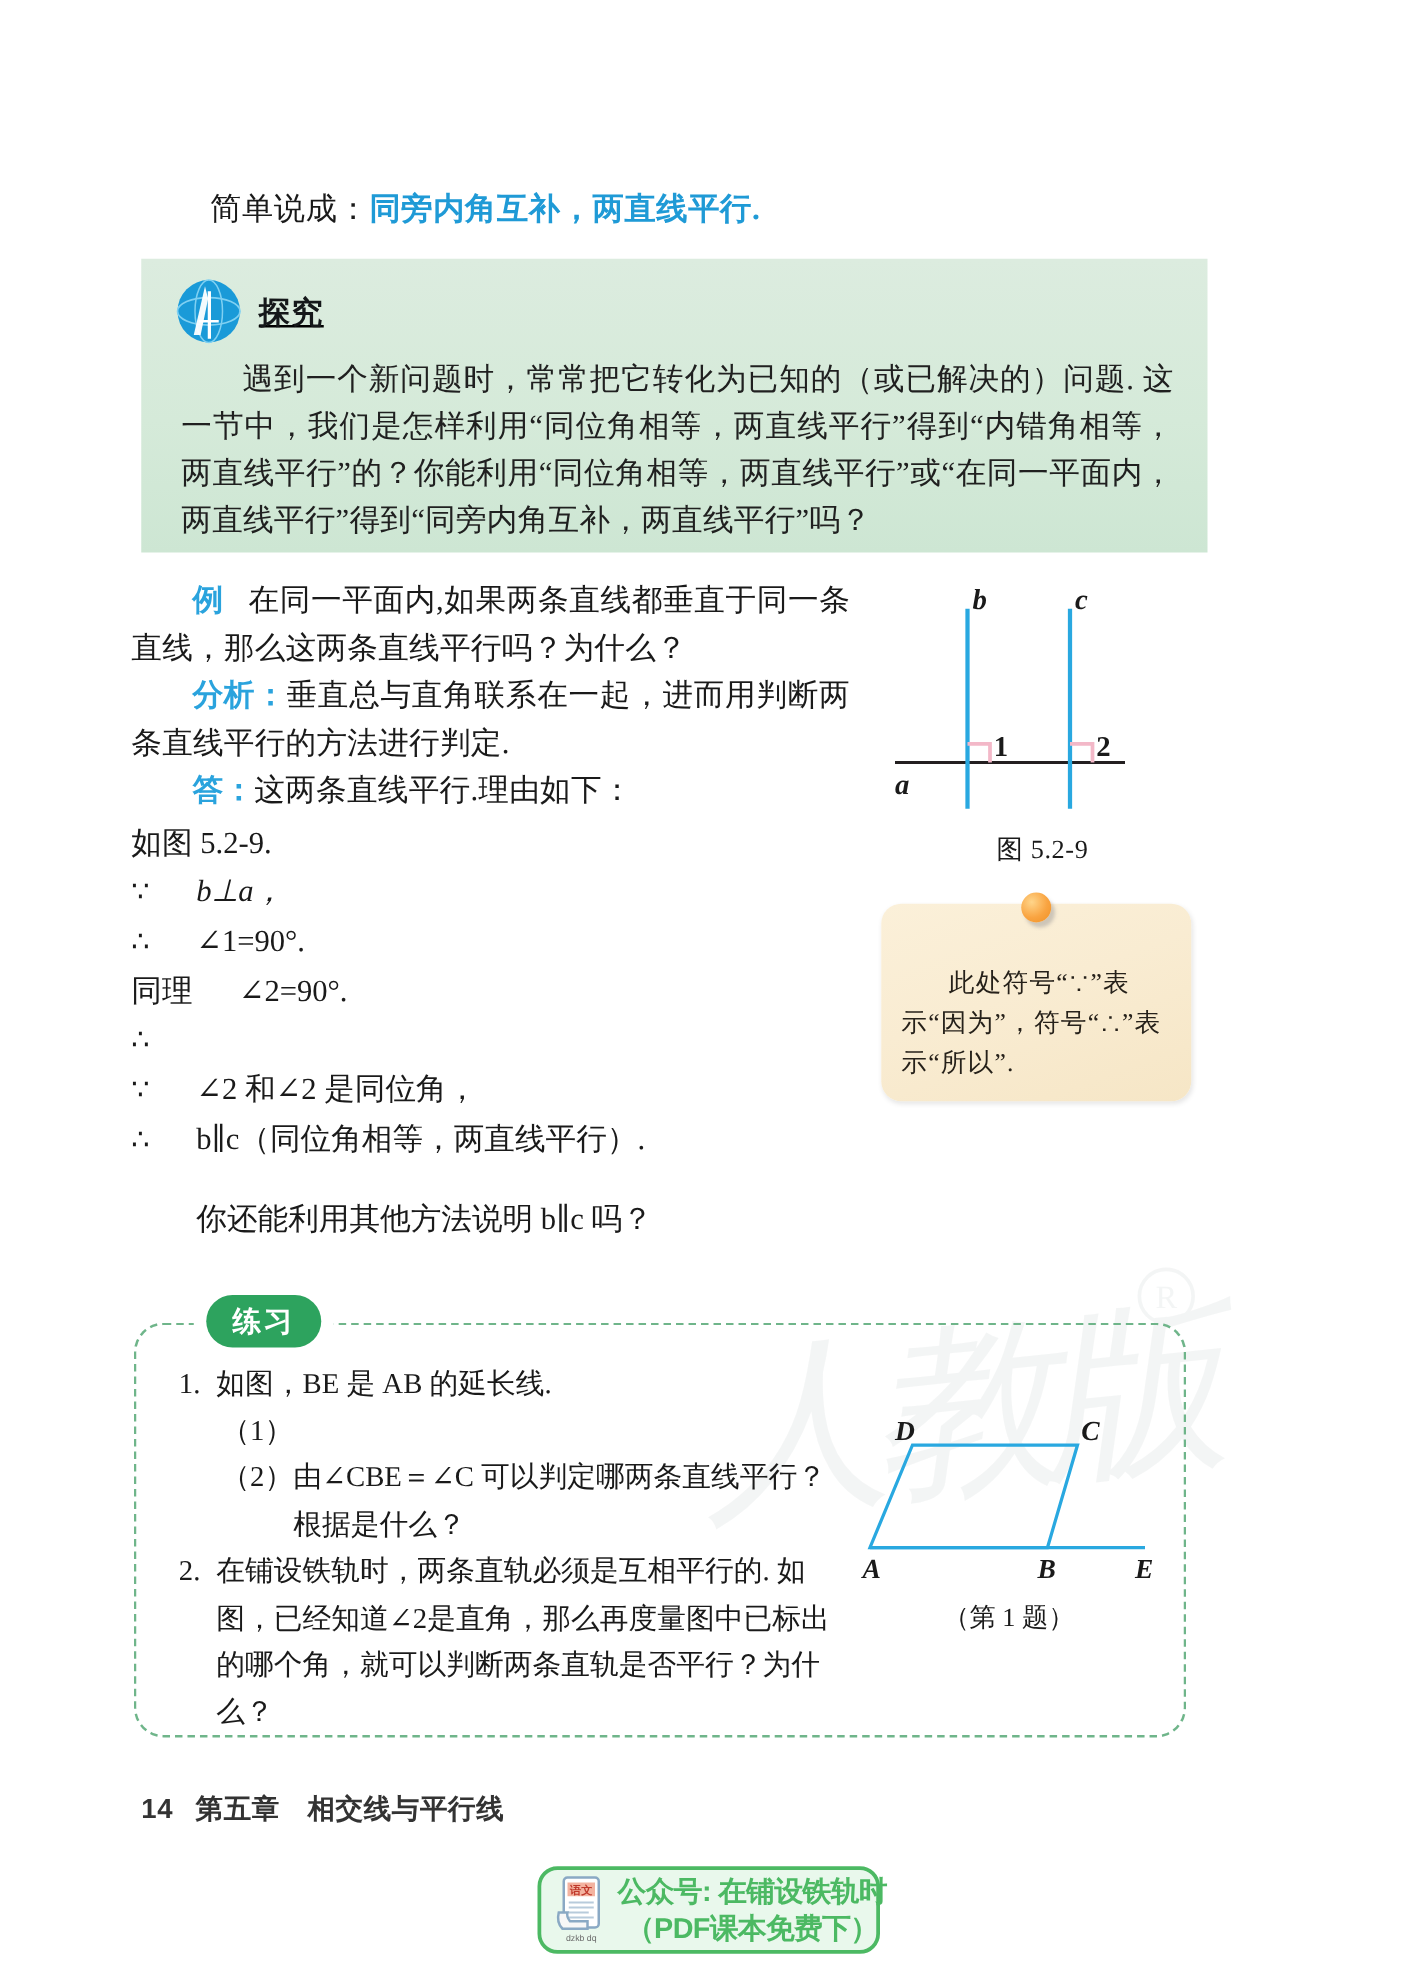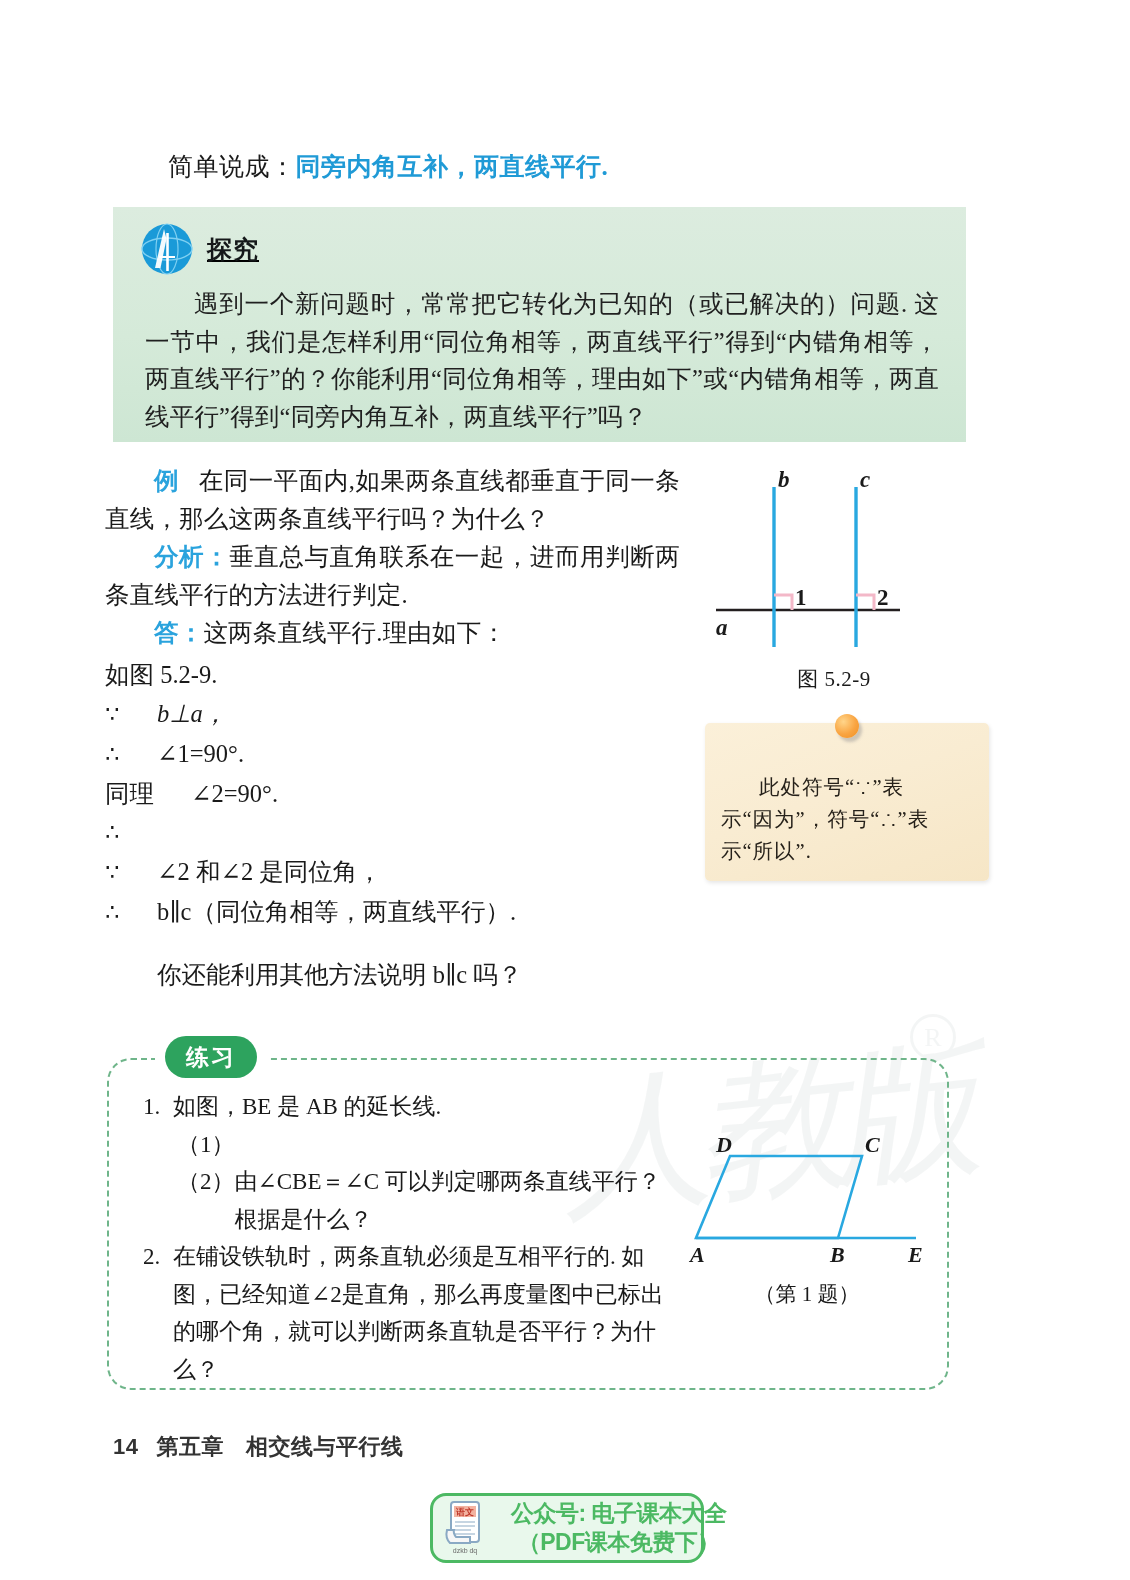--- a/index.html
+++ b/index.html
@@ -160,24 +160,24 @@
     font-size: 21px;
     color: #1a1a1a;
     letter-spacing: 0.5px;
   }
 
   
   .sticky {
     position: absolute;
     left: 705px;
     top: 723px;
-    width: 284px;
+    width: 248px;
     height: 158px;
     background: linear-gradient(160deg,#fbf0d9 0%, #f9ecd2 45%, #f6e6c6 100%);
-    border-radius: 5px;
+    border-radius: 16px;
     box-shadow: 1px 2px 4px rgba(0,0,0,0.10);
   }
   .sticky-pin {
     position: absolute;
     left: 50%;
     top: -9px;
     margin-left: -12px;
     width: 24px; height: 24px;
     border-radius: 50%;
     background: radial-gradient(circle at 35% 32%, #ffd58a 0%, #f9a441 55%, #ef8f24 100%);
@@ -275,21 +275,21 @@
     left: 430px;
     top: 1493px;
     width: 274px;
     height: 70px;
     background: #e9f8ec;
     border: 3px solid #4cb963;
     border-radius: 16px;
     display: flex;
     align-items: center;
     padding-left: 10px;
-    gap: 24px;
+    gap: 7px;
   }
   .banner-icon { width: 44px; height: 56px; flex: 0 0 44px; }
   .banner-lines {
     display: flex;
     flex-direction: column;
     justify-content: center;
     line-height: 29px;
   }
   .banner-l1, .banner-l2 {
     font-size: 23px;
@@ -320,21 +320,21 @@
       <svg class="explore-icon" viewBox="0 0 52 52">
         <circle cx="26" cy="26" r="25" fill="#1a9ad8"></circle>
         <ellipse cx="26" cy="26" rx="25" ry="11" fill="none" stroke="#7fd0f2" stroke-width="1.4"></ellipse>
         <ellipse cx="26" cy="26" rx="11" ry="25" fill="none" stroke="#7fd0f2" stroke-width="1.2"></ellipse>
         <path d="M23 6 L14 45 L19.5 45 L25.5 16 Z" fill="#ffffff" opacity="0.95"></path>
         <path d="M26.5 10 L26.5 48" stroke="#ffffff" stroke-width="2.6"></path>
         <path d="M18 34 L34 34" stroke="#ffffff" stroke-width="2"></path>
       </svg>
       <span class="explore-title">探究</span>
     </div>
-    <div class="explore-body">遇到一个新问题时，常常把它转化为已知的（或已解决的）问题. 这一节中，我们是怎样利用“同位角相等，两直线平行”得到“内错角相等，两直线平行”的？你能利用“同位角相等，理由如下”或“内错角相等，两直线平行”得到“同旁内角互补，两直线平行”吗？</div>
+    <div class="explore-body">遇到一个新问题时，常常把它转化为已知的（或已解决的）问题. 这一节中，我们是怎样利用“同位角相等，两直线平行”得到“内错角相等，两直线平行”的？你能利用“同位角相等，两直线平行”或“在同一平面内，两直线平行”得到“同旁内角互补，两直线平行”吗？</div>
   </div>
 
   <div class="lcol">
     <div class="para indent">
       <span class="label-blue">例</span>&nbsp;&nbsp;&nbsp;<span>在同一平面内,如果两条直线都垂直于同一条直线，那么这两条直线平行吗？为什么？</span>
     </div>
     <div class="para indent">
       <span class="label-blue">分析：</span><span>垂直总与直角联系在一起，进而用判断两条直线平行的方法进行判定.</span>
     </div>
     <div class="para indent">
@@ -438,18 +438,18 @@
       <rect x="11" y="6" width="22" height="11" fill="#f3b3a0"></rect>
       <text x="22" y="15" text-anchor="middle" font-family="Liberation Sans, sans-serif" font-size="9" font-weight="700" fill="#c0392b">语文</text>
       <line x1="12" y1="22" x2="32" y2="22" stroke="#b8cbdb" stroke-width="1.6"></line>
       <line x1="12" y1="26" x2="32" y2="26" stroke="#b8cbdb" stroke-width="1.6"></line>
       <line x1="12" y1="30" x2="28" y2="30" stroke="#b8cbdb" stroke-width="1.6"></line>
       <line x1="12" y1="34" x2="32" y2="34" stroke="#b8cbdb" stroke-width="1.6"></line>
       <path d="M4 30 q-2 8 3 13 h20 v-6 h-14 q-3 -4 -2 -7 z" fill="#f7f7f7" stroke="#8aa9c4" stroke-width="2"></path>
       <text x="22" y="53" text-anchor="middle" font-family="Liberation Sans, sans-serif" font-size="7" fill="#6a6a6a">dzkb dq</text>
     </svg>
     <div class="banner-lines">
-      <span class="banner-l1">公众号: 电子课本大全</span>
+      <span class="banner-l1">公众号: 在铺设铁轨时</span>
       <span class="banner-l2">（PDF课本免费下）</span>
     </div>
   </div>
 
 </div>
 
 </body></html>

